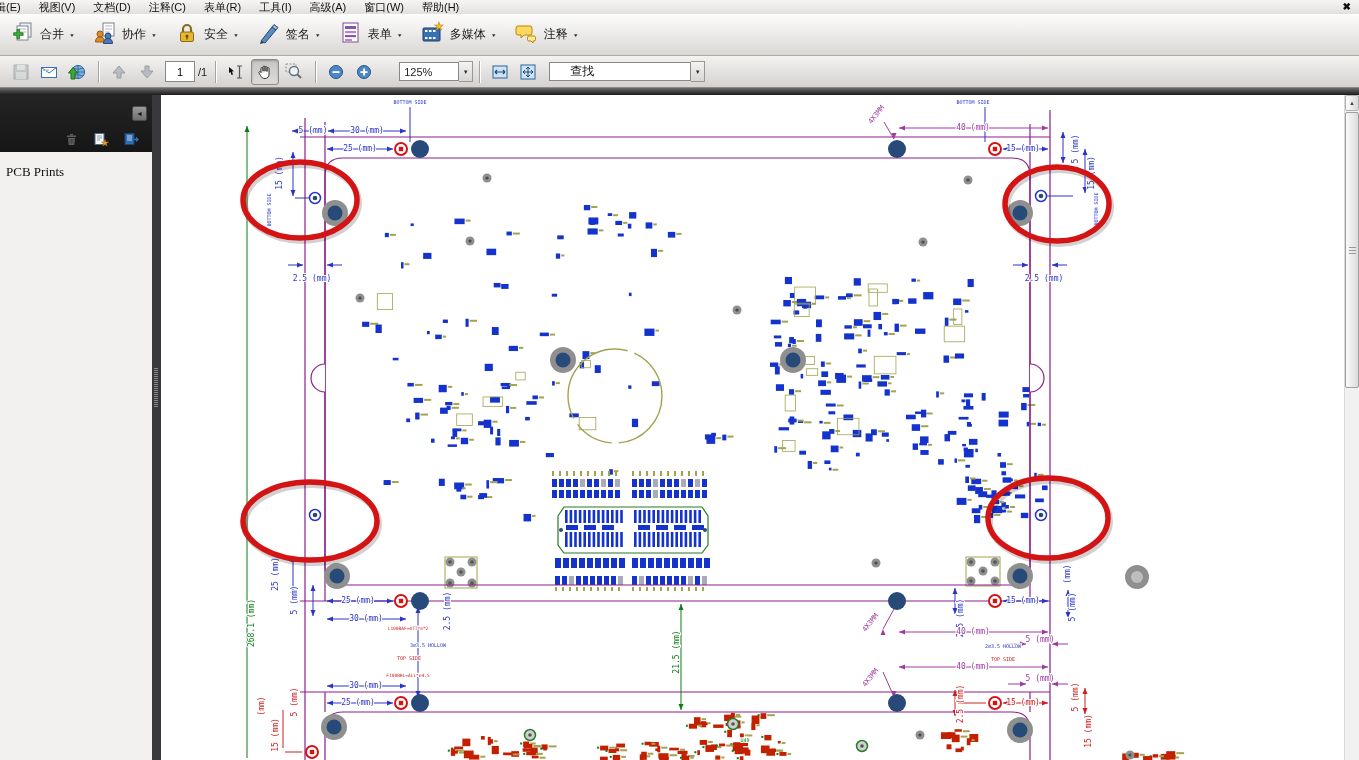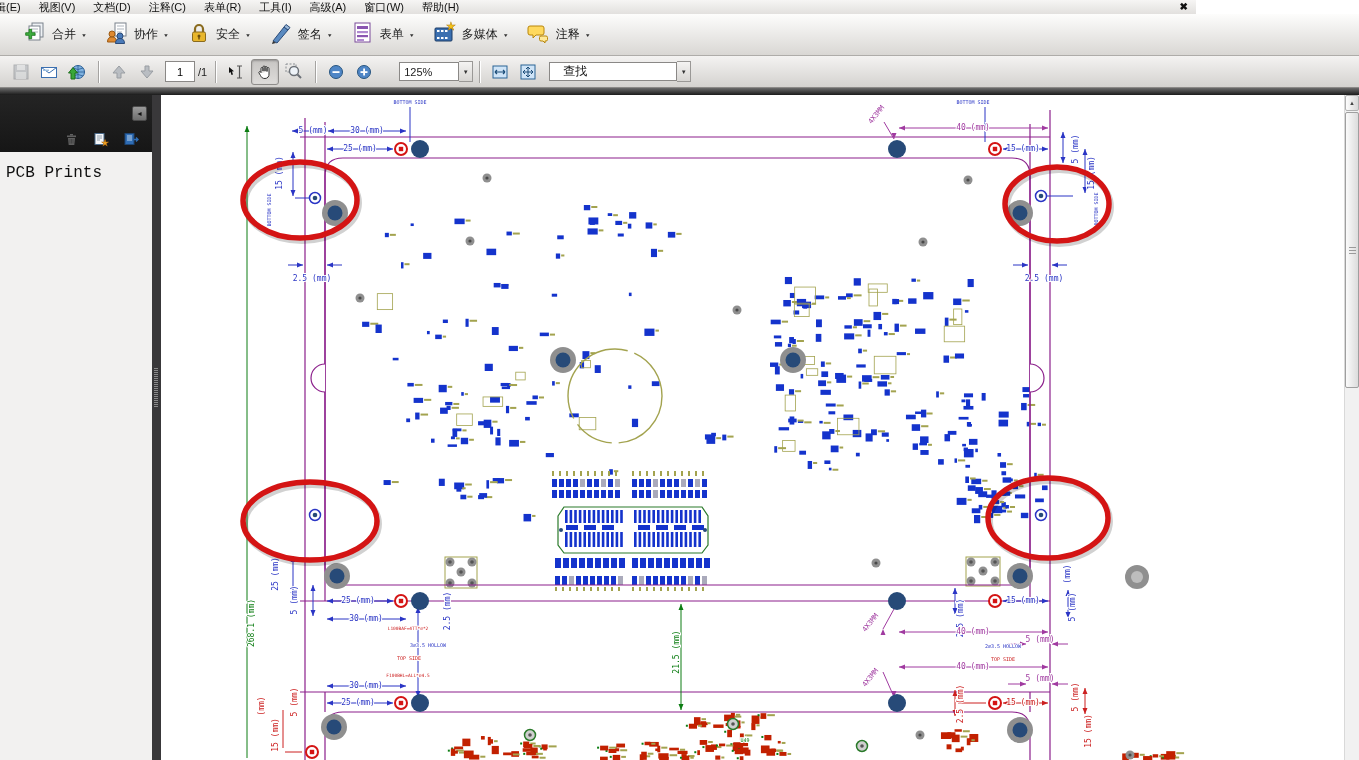--- a/index.html
+++ b/index.html
@@ -1,56 +1,56 @@
 <!DOCTYPE html>
 <html><head>
 <meta charset="utf-8">
 <style>
   html,body{margin:0;padding:0;background:#000;}
   .win{position:relative;width:1359px;height:760px;overflow:hidden;background:#fff;
        font-family:"Liberation Sans",sans-serif;-webkit-font-smoothing:antialiased;}
   
-  .menubar{position:absolute;left:0;top:0;width:1196px;height:14px;
+  .menubar{position:absolute;left:0;top:0;width:1359px;height:14px;
     background:linear-gradient(#f6f5f4,#e2e0de);border-bottom:1px solid #b9b7b5;
     font-size:11px;color:#111;display:flex;align-items:center;overflow:hidden;}
   .menu-items{display:flex;margin-left:-14px;}
   .menu-item{padding:0 9px;white-space:nowrap;line-height:13px;}
   .mb-close{position:absolute;right:8px;top:0;font-size:10px;color:#111;line-height:13px;font-weight:bold;}
   
   .tb1{position:absolute;left:0;top:14px;width:1359px;height:42px;
     background:linear-gradient(#fdfdfc,#d9d7d4);border-bottom:1px solid #aeaca9;
-    display:flex;align-items:center;padding-left:16px;box-sizing:border-box;}
+    display:flex;align-items:center;padding-left:4px;box-sizing:border-box;}
   .tb1-btn{display:flex;align-items:center;gap:5px;padding:3px 7px;margin-right:4px;border-radius:3px;}
   .tb1-btn .lbl{font-size:12px;color:#1a1a1a;white-space:nowrap;}
   .caret{font-size:6px;color:#333;transform:scaleY(.8);}
   
   .tb2{position:absolute;left:0;top:56px;width:1359px;height:32px;
     background:linear-gradient(#f4f3f2,#d4d2cf);border-bottom:1px solid #8c8a88;
     display:flex;align-items:center;padding-left:8px;box-sizing:border-box;font-size:11px;color:#222;}
   .tb2 .btn{width:26px;height:24px;display:flex;align-items:center;justify-content:center;border-radius:3px;margin-right:2px;}
   .tb2 .btn.pressed{background:linear-gradient(#c7c5c3,#dedcda);border:1px solid #8e8c8a;box-shadow:inset 0 1px 2px rgba(0,0,0,.25);}
   .sep{width:1px;height:22px;background:#a5a3a1;border-right:1px solid #fff;margin:0 6px;}
   .pginput{width:24px;height:17px;border:1px solid #8a8886;background:#fff;text-align:center;font-size:11px;margin:0 3px;}
   .pgtotal{margin-right:2px;}
   .zoombox{width:50px;height:17px;border:1px solid #8a8886;background:#fff;padding:0 4px;display:flex;align-items:center;font-size:11px;}
   .dropbtn{width:13px;height:19px;display:flex;align-items:center;justify-content:center;font-size:6px;color:#333;border:1px solid #9a9896;border-left:none;background:linear-gradient(#f4f3f2,#d8d6d3);}
-  .findbox{width:100px;height:17px;border:1px solid #8a8886;background:#fff;padding:0 13px;display:flex;align-items:center;font-size:12px;color:#111;}
+  .findbox{width:100px;height:17px;border:1px solid #8a8886;background:#fff;padding:0 20px;display:flex;align-items:center;font-size:12px;color:#111;}
   
   .darkstrip{position:absolute;left:0;top:88px;width:1359px;height:7px;background:linear-gradient(#6b6b6b,#1b1b1b);}
   
   .main{position:absolute;left:0;top:95px;width:1359px;height:665px;display:flex;}
   .sidebar{width:152px;height:665px;background:#f2f1f0;position:relative;flex:none;}
   .sb-head{position:absolute;left:0;top:0;width:152px;height:57px;background:linear-gradient(#242424,#161616);}
   .sb-collapse{position:absolute;right:5px;top:11px;width:15px;height:15px;background:linear-gradient(#9a9a9a,#6e6e6e);
     border:1px solid #4a4a4a;border-radius:2px;display:flex;align-items:center;justify-content:center;
     font-size:7px;color:#111;padding:0;}
   .sb-tools{position:absolute;left:0;bottom:3px;width:152px;height:18px;}
   .sb-tool{position:absolute;top:0;width:18px;height:17px;display:flex;align-items:center;justify-content:center;}
   .sb-body{position:absolute;left:0;top:57px;width:152px;height:608px;background:#f2f1f0;}
-  .sb-title{padding:12px 6px 0 6px;font-family:Liberation Mono, monospace;font-size:16px;color:#111;}
+  .sb-title{padding:12px 6px 0 6px;font-family:Liberation Serif, serif;font-size:13px;color:#111;}
   .splitter{width:9px;height:665px;background:#39383a;position:relative;flex:none;}
   .splitter .grip{position:absolute;left:2px;top:272px;width:4px;height:40px;
     background:repeating-linear-gradient(#39383a 0 1px,#8a8a8a 1px 2px);}
   .docpane{position:relative;width:1183px;height:665px;background:#fff;overflow:hidden;flex:none;}
   .docpane svg{position:absolute;left:0;top:0;}
   
   .vscroll{width:15px;height:665px;background:#f1f1f1;border-left:1px solid #d9d9d9;position:relative;flex:none;box-sizing:border-box;}
   .sb-up{position:absolute;left:0;top:0;width:14px;height:16px;background:linear-gradient(90deg,#fdfdfd,#d8d8d8);
     border:1px solid #b0b0b0;border-radius:2px;font-size:6px;color:#444;display:flex;align-items:center;justify-content:center;box-sizing:border-box;}
   .sb-thumb{position:absolute;left:0;top:17px;width:14px;height:276px;background:linear-gradient(90deg,#fbfbfb,#dcdcdc);

